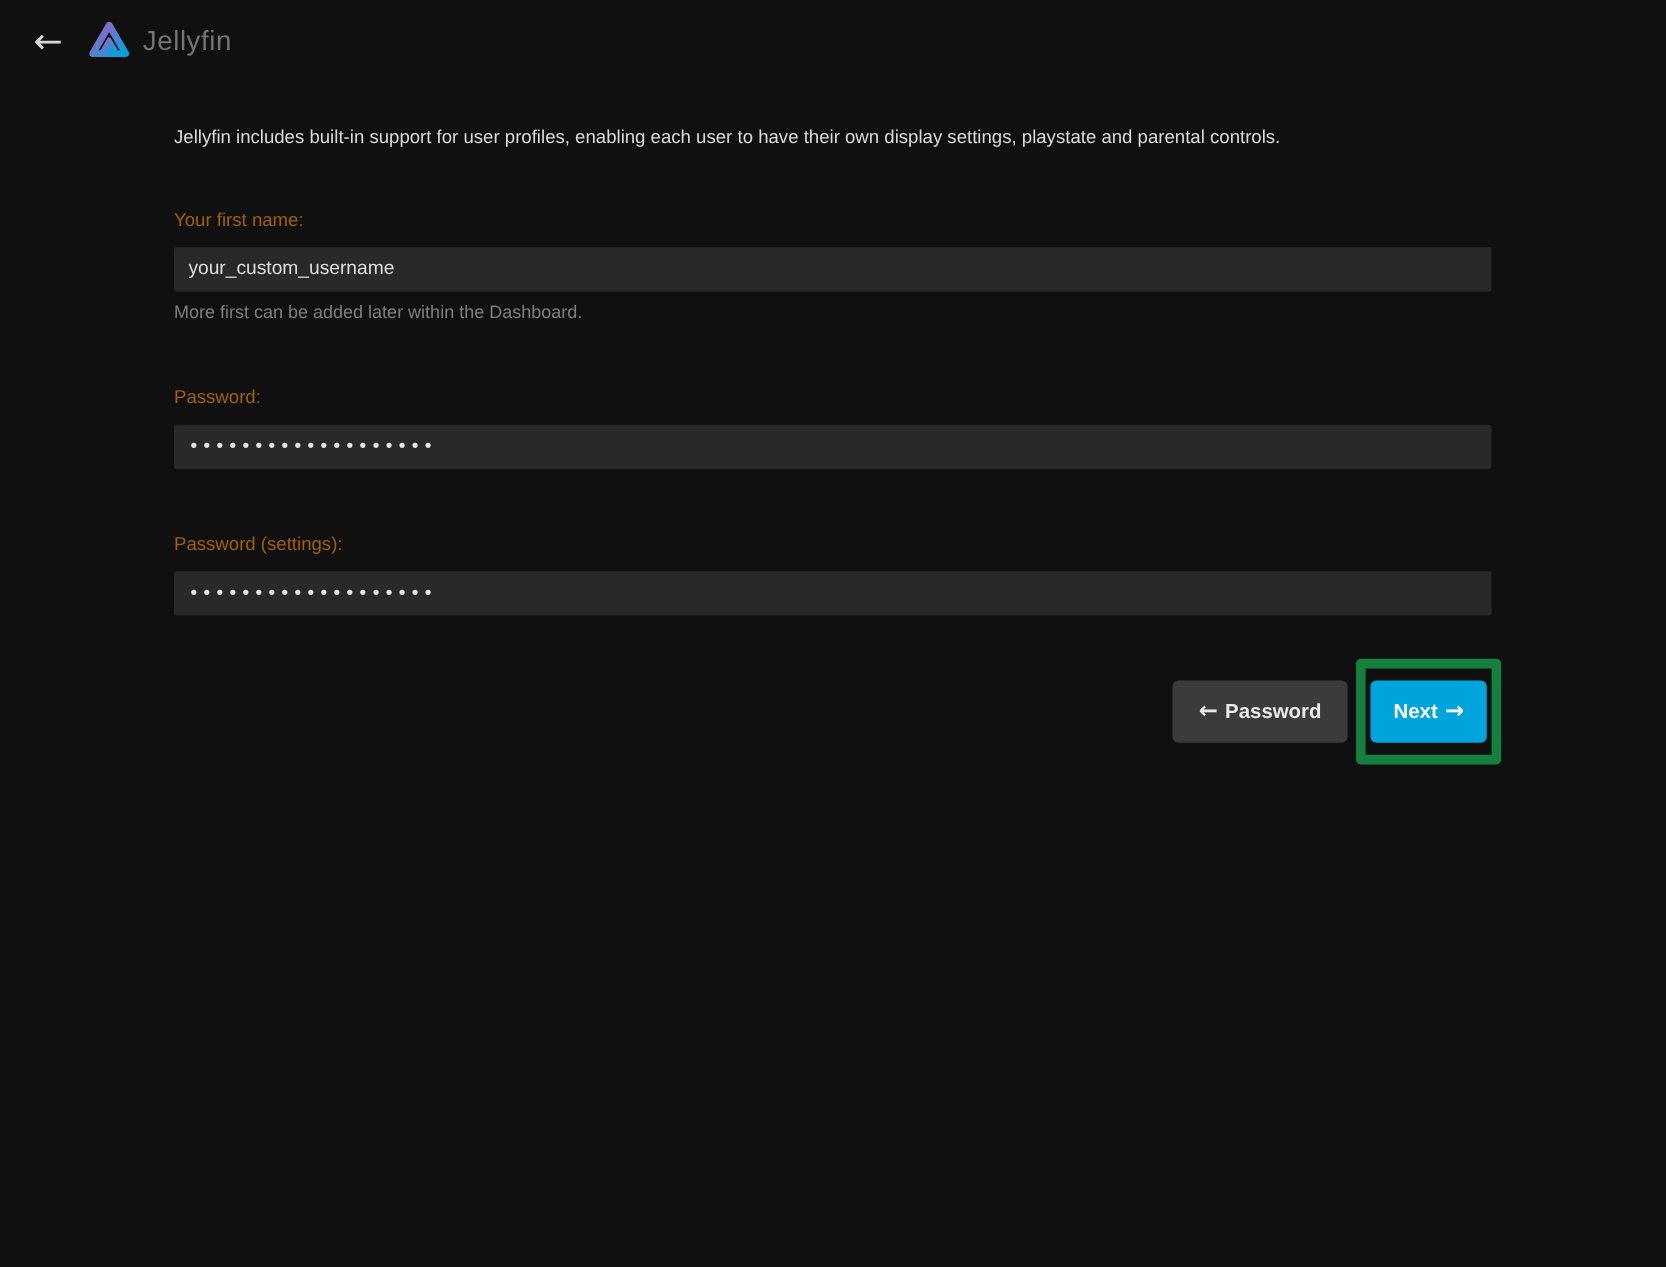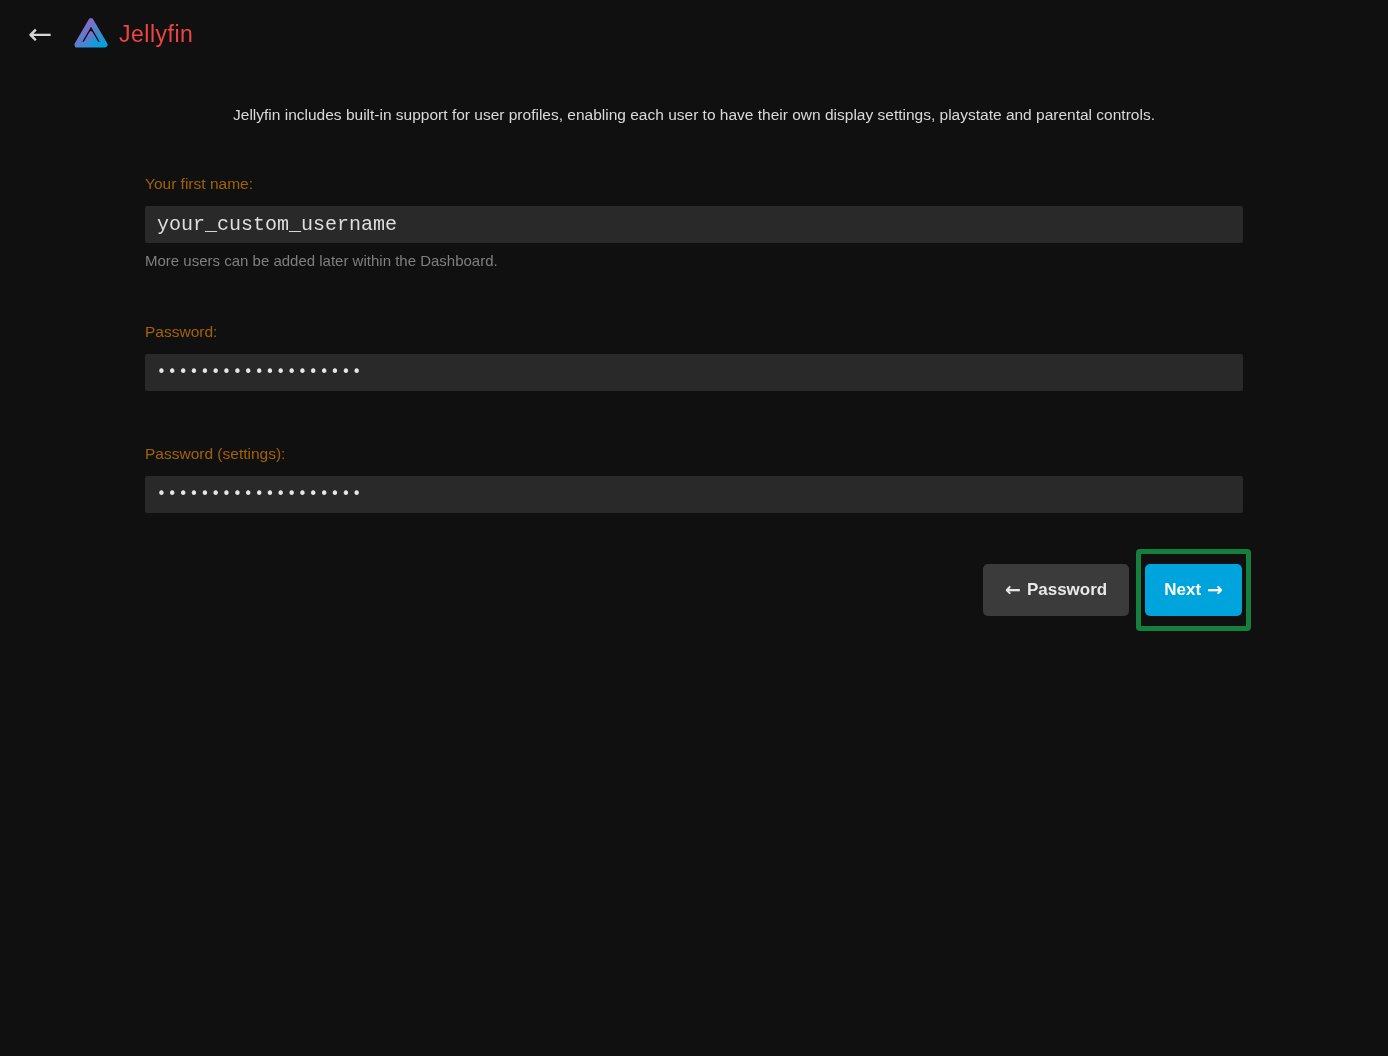--- a/index.html
+++ b/index.html
@@ -22,51 +22,51 @@
   .back-btn {
     background:none; border:none; cursor:pointer;
     color:#d6d6d6; font-size:29px; line-height:1;
     width:44px; height:44px;
     display:flex; align-items:center; justify-content:center;
     font-family:"DejaVu Sans", sans-serif;
   }
   .brand { display:flex; align-items:center; margin-left:10px; }
   .brand svg { width:38px; height:38px; display:block; }
   .brand-name {
-    color:#ef4444; font-size:23px; margin-left:9px;
+    color:#737373; font-size:23px; margin-left:9px;
     letter-spacing:0.5px; font-weight:400;
   }
 
   
   .content { width:1098px; margin:0 auto; }
   h1.page-title {
     margin-top:108px;
     font-size:30px; font-weight:400; color:#e3e3e3;
     letter-spacing:0.3px;
   }
   .page-desc {
     margin-top:38px;
-    font-size:15.5px; color:#dadada; line-height:1.2;text-align:center;
+    font-size:15.5px; color:#dadada; line-height:1.2;
   }
 
   .form-group { margin-top:54px; }
   .form-group.first { margin-top:50px; }
   .field-label {
     display:block;
     font-size:15.5px; color:#a16207;
   }
   .text-input {
     display:block;
     width:100%; height:37px;
     margin-top:13px;
     background:#292929;
     border:none; border-radius:2px;
     padding:0 12px;
-    color:#dedede; font-size:20px;
-    font-family:Liberation Mono, monospace;
+    color:#dedede; font-size:16px;
+    font-family:Liberation Sans, sans-serif;
     outline:none;
   }
   .text-input.password {
     font-size:15px; letter-spacing:2px; color:#e6e6e6;
     font-family:"DejaVu Sans", sans-serif;
   }
   .field-helper {
     margin-top:9px;
     font-size:15px; color:#7f7f7f;
   }
@@ -90,21 +90,21 @@
     font-size:19px; font-weight:bold; line-height:1;
   }
   .btn-previous {
     background:#3b3b3b; color:#e8e8e8;
     padding:0 22px;
   }
   .next-highlight {
     display:inline-flex;
     margin-left:7px; margin-right:-8px;
     padding:10px 4px;
-    border:5px solid #15803d;
+    border:8px solid #15803d;
     border-radius:4px;
   }
   .btn-next {
     background:#00a4dc; color:#ffffff;
     padding:0 19px;
   }
 </style>
 </head>
 <body>
 
@@ -128,21 +128,21 @@
     <span class="brand-name">Jellyfin</span>
   </div>
 </header>
 
 <main class="content">
   <p class="page-desc">Jellyfin includes built-in support for user profiles, enabling each user to have their own display settings, playstate and parental controls.</p>
 
   <div class="form-group first">
     <label class="field-label">Your first name:</label>
     <input type="text" class="text-input" value="your_custom_username" style="">
-    <div class="field-helper">More users can be added later within the Dashboard.</div>
+    <div class="field-helper">More first can be added later within the Dashboard.</div>
   </div>
 
   <div class="form-group">
     <label class="field-label">Password:</label>
     <input type="text" class="text-input password" value="•••••••••••••••••••" style="">
   </div>
 
   <div class="form-group">
     <label class="field-label">Password (settings):</label>
     <input type="text" class="text-input password" value="•••••••••••••••••••" style="">

